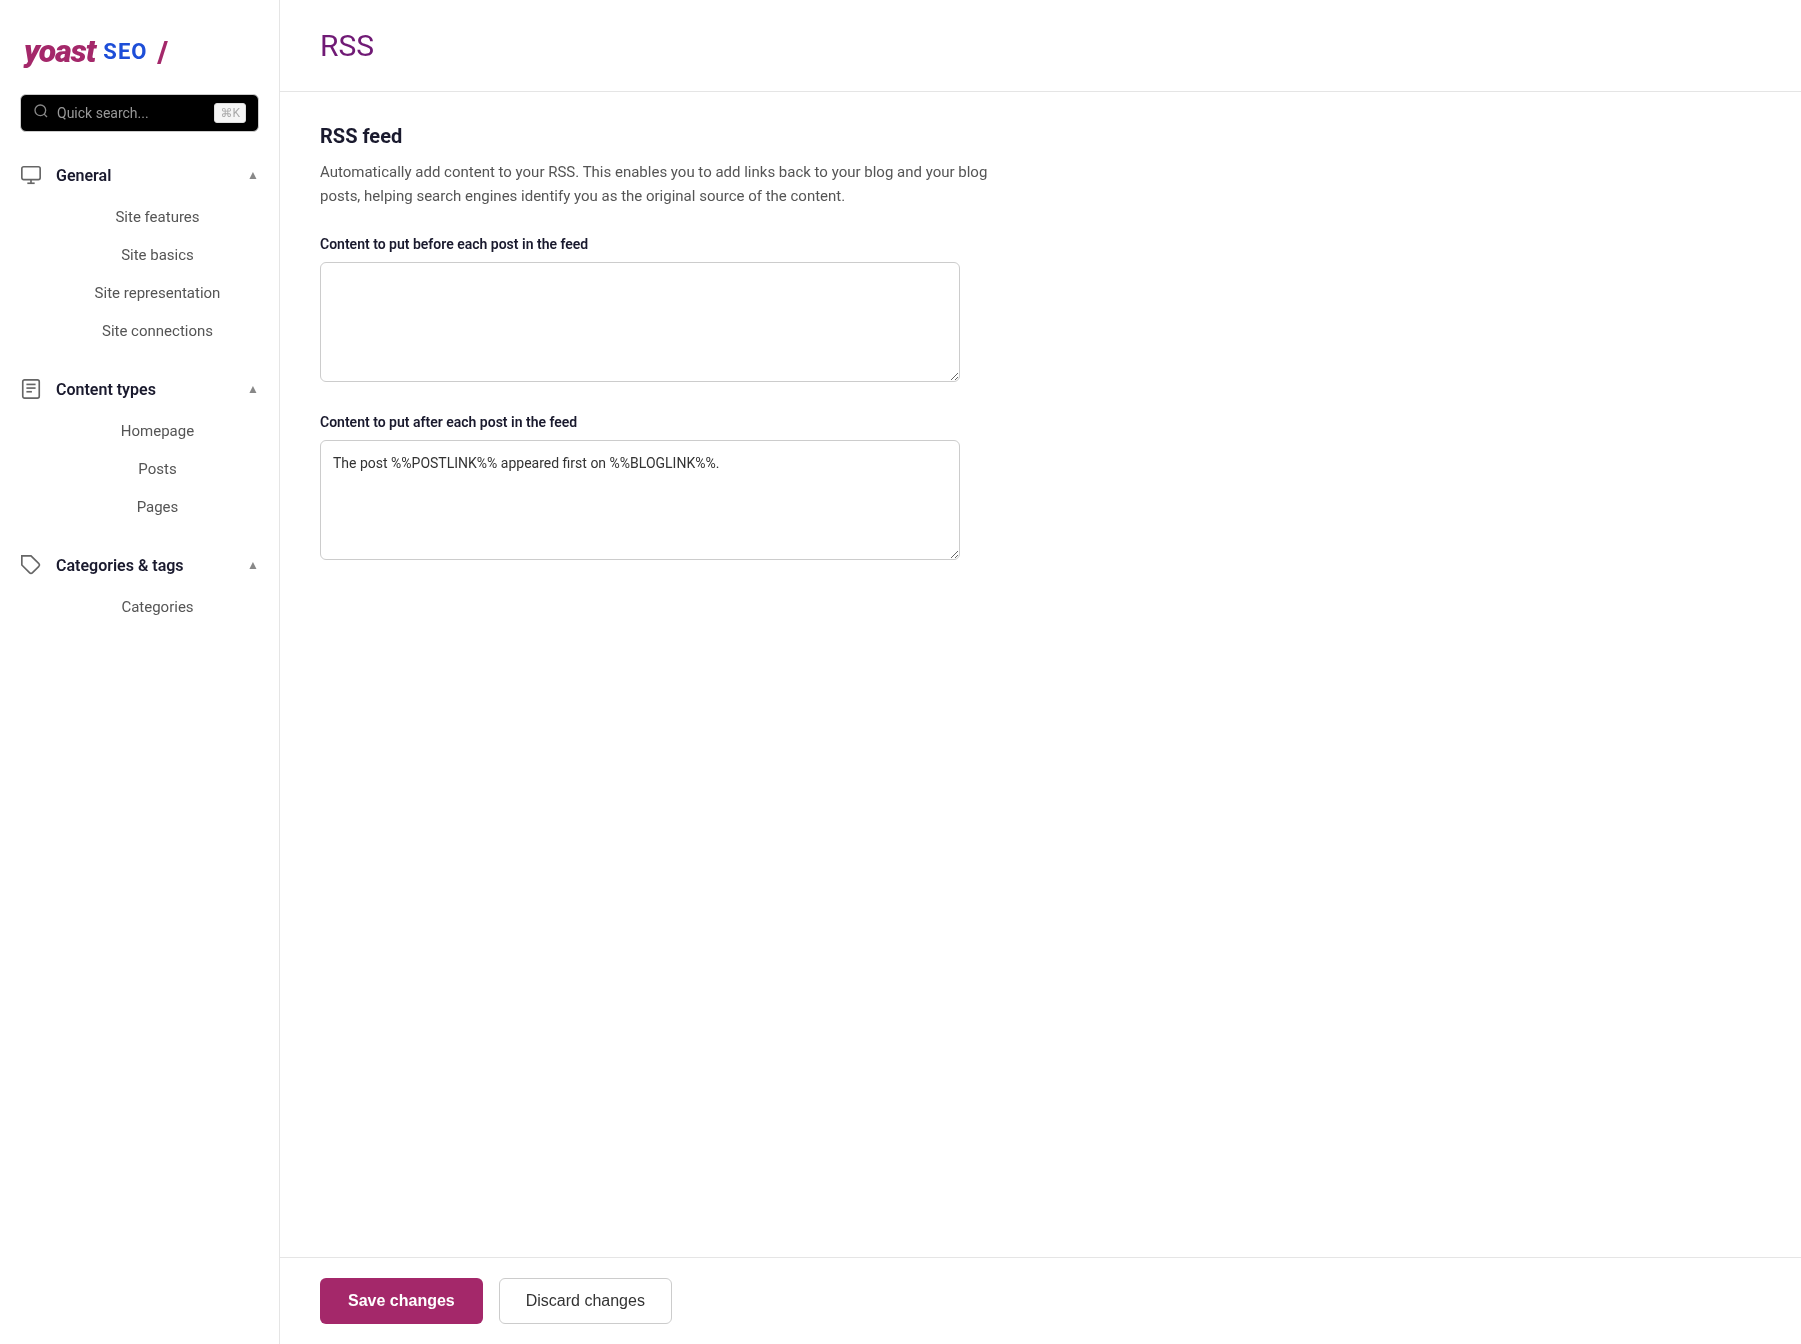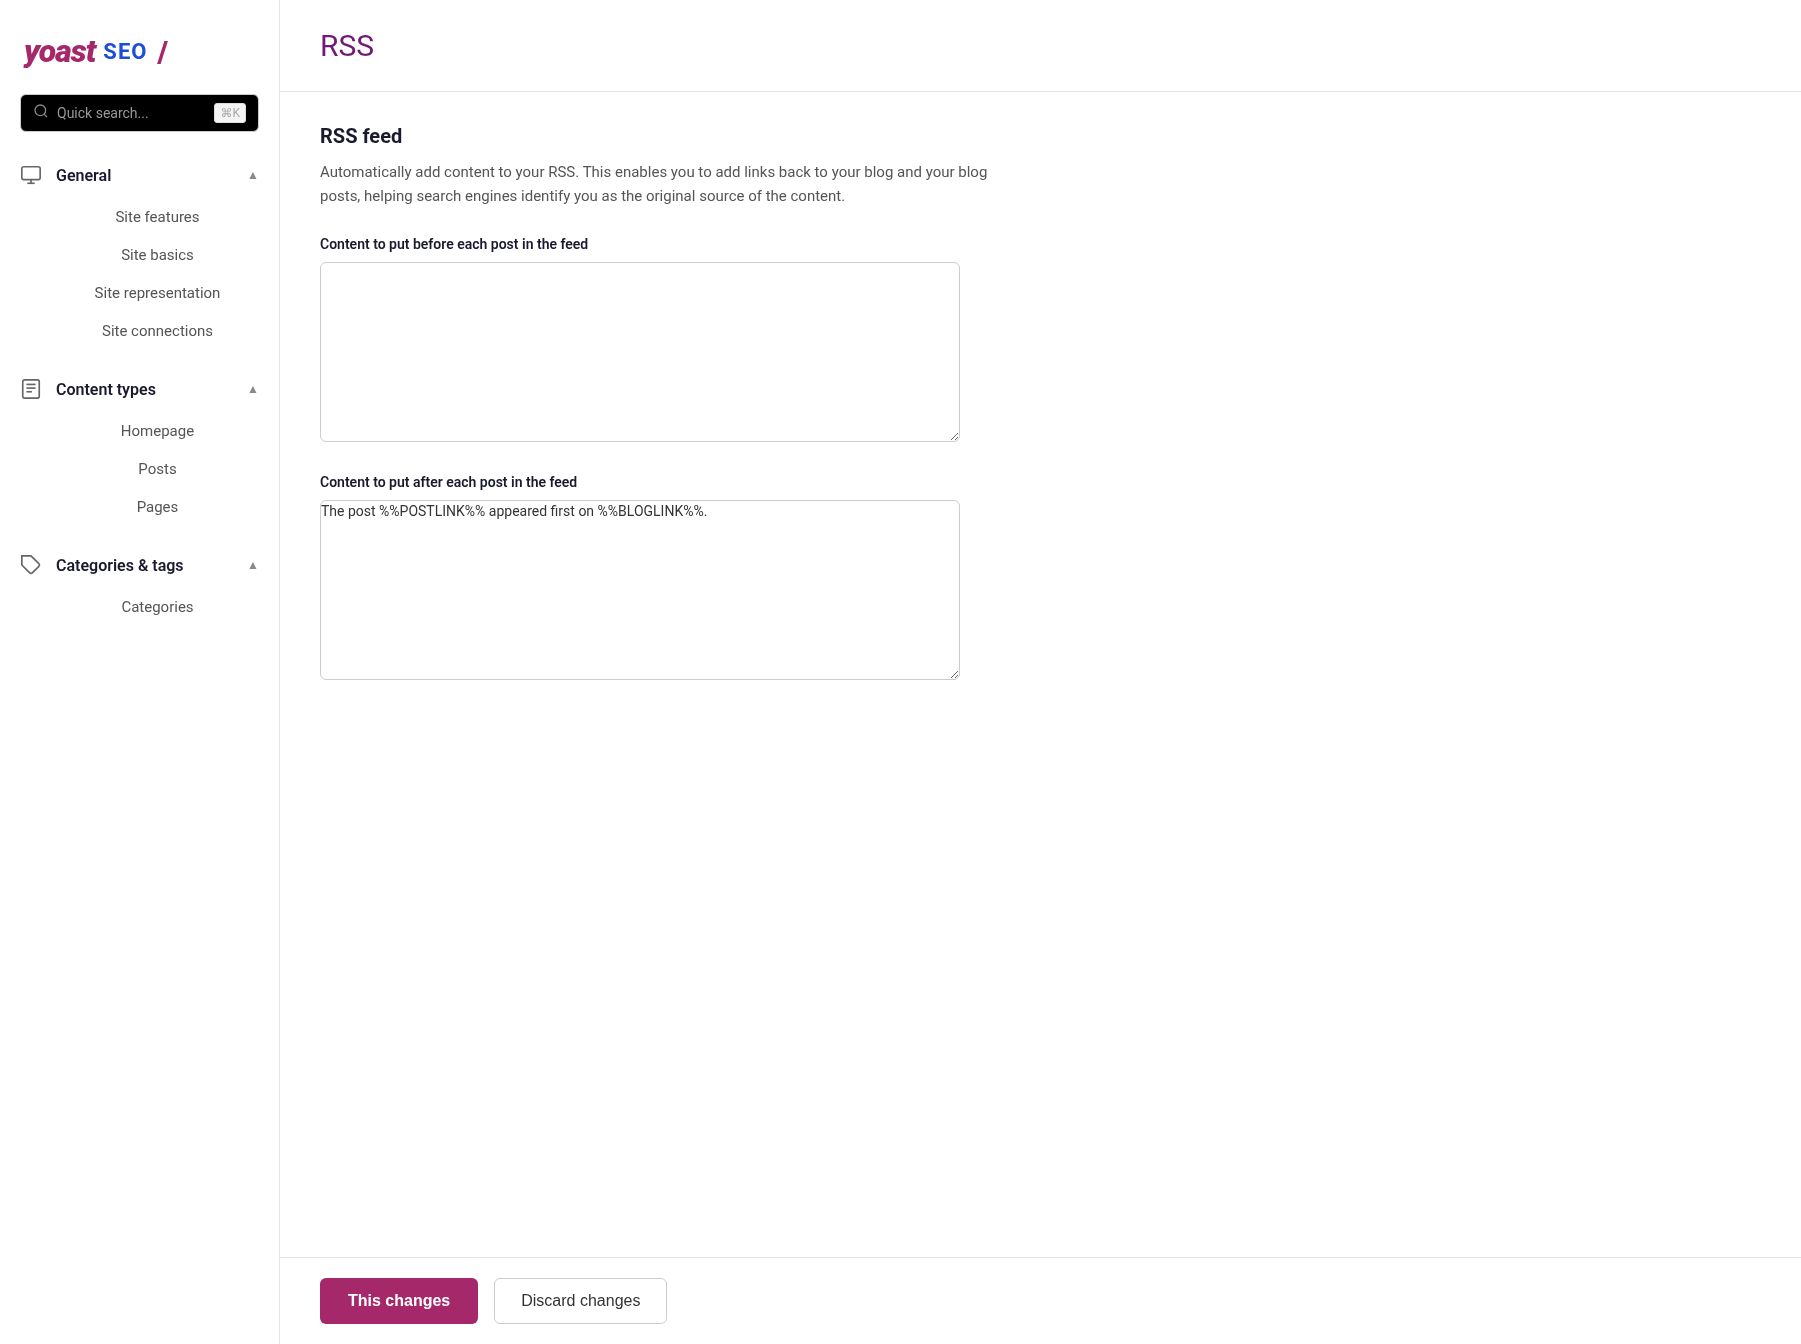--- a/index.html
+++ b/index.html
@@ -189,23 +189,24 @@
     .field-label {
       font-size: 14px;
       font-weight: 600;
       color: #1a1a2e;
       margin-bottom: 10px;
     }
 
     .textarea-field {
       width: 100%;
       max-width: 640px;
-      height: 180px;
+      height: 120px;
       border: 1.5px solid #ccc;
       border-radius: 6px;
+      padding: 12px;
       font-size: 14px;
       color: #333;
       resize: vertical;
       font-family: inherit;
       line-height: 1.5;
       outline: none;
       margin-bottom: 28px;
     }
 
     
@@ -344,16 +345,16 @@
       </div>
 
       <div>
         <div class="field-label">Content to put after each post in the feed</div>
         <textarea class="textarea-field" style="">The post %%POSTLINK%% appeared first on %%BLOGLINK%%.</textarea>
       </div>
     </div>
   </div>
 
   <div class="footer-bar">
-    <button class="btn-save">This changes</button>
+    <button class="btn-save">Save changes</button>
     <button class="btn-discard">Discard changes</button>
   </div>
 </div>
 
 </body></html>

